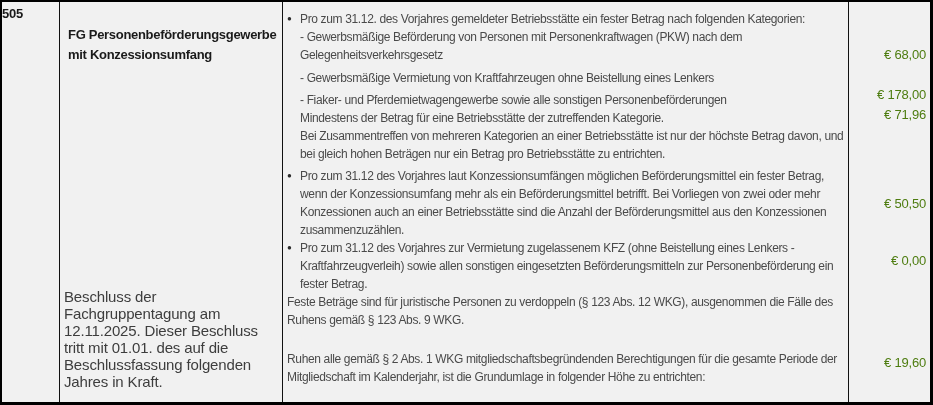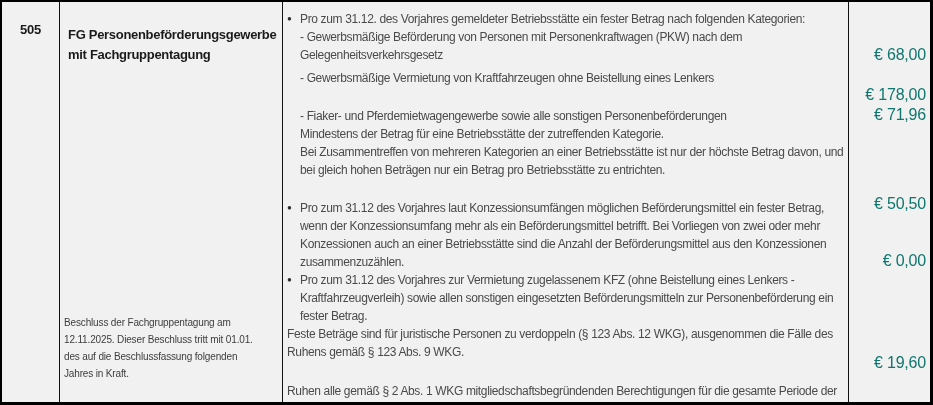--- a/index.html
+++ b/index.html
@@ -18,22 +18,21 @@
     overflow: hidden;
   }
 
   .cell { height: 100%; }
 
   
   .cell-code {
     width: 58px;
     flex: 0 0 58px;
     border-right: 1.5px solid #111;
-    text-align: center;
-    padding-top: 20px;
+    padding-top: 4px;
     font-weight: bold;
     font-size: 13px;
     color: #1a1a1a;
     letter-spacing: -0.2px;
   }
 
   
   .cell-name {
     width: 223px;
     flex: 0 0 223px;
@@ -44,22 +43,22 @@
   }
   .gname {
     padding: 23px 4px 0 8px;
     font-weight: bold;
     font-size: 13px;
     line-height: 20px;
     color: #1a1a1a;
     letter-spacing: -0.3px;
   }
   .footnote {
-    padding: 0 14px 20px 4px;
-    font-size: 10px;
+    padding: 0 14px 12px 4px;
+    font-size: 15px;
     line-height: 17px;
     letter-spacing: -0.15px;
     color: #3d3d3d;
   }
 
   
   .cell-rules {
     width: 566px;
     flex: 0 0 566px;
     border-right: 1.5px solid #111;
@@ -75,30 +74,30 @@
   .bullet {
     position: absolute;
     left: 0;
     top: 0;
     font-size: 8px;
     line-height: 18px;
     color: #2b2b2b;
   }
   .para { margin: 0; }
   .mt4  { margin-top: 5px; }
-  .mt2  { margin-top: 20px; }
+  .mt2  { margin-top: 4px; }
   .mt12 { margin-top: 21px; }
 
   
   .cell-amounts {
     flex: 1 1 auto;
     position: relative;
-    font-size: 16px;
+    font-size: 13px;
     letter-spacing: -0.2px;
-    color: #0f766e;
+    color: #4d7c0f;
   }
   .amount {
     position: absolute;
     right: 4px;
     height: 18px;
     line-height: 18px;
     white-space: nowrap;
   }
 </style>
 </head>
@@ -106,21 +105,21 @@
 
 <div class="sheet">
 
   <div class="cell cell-code">
     <span>505</span>
   </div>
 
   <div class="cell cell-name">
     <div class="gname">
       <div>FG Personenbeförderungsgewerbe</div>
-      <div>mit Fachgruppentagung</div>
+      <div>mit Konzessionsumfang</div>
     </div>
     <div class="footnote">Beschluss der Fachgruppentagung am 12.11.2025. Dieser Beschluss tritt mit 01.01. des auf die Beschlussfassung folgenden Jahres in Kraft.</div>
   </div>
 
   <div class="cell cell-rules">
 
     <div class="bullet-item">
       <span class="bullet">●</span>
       <div class="para">Pro zum 31.12. des Vorjahres gemeldeter Betriebsstätte ein fester Betrag nach folgenden Kategorien:</div>
       <div class="para">- Gewerbsmäßige Beförderung von Personen mit Personenkraftwagen (PKW) nach dem Gelegenheitsverkehrsgesetz</div>

